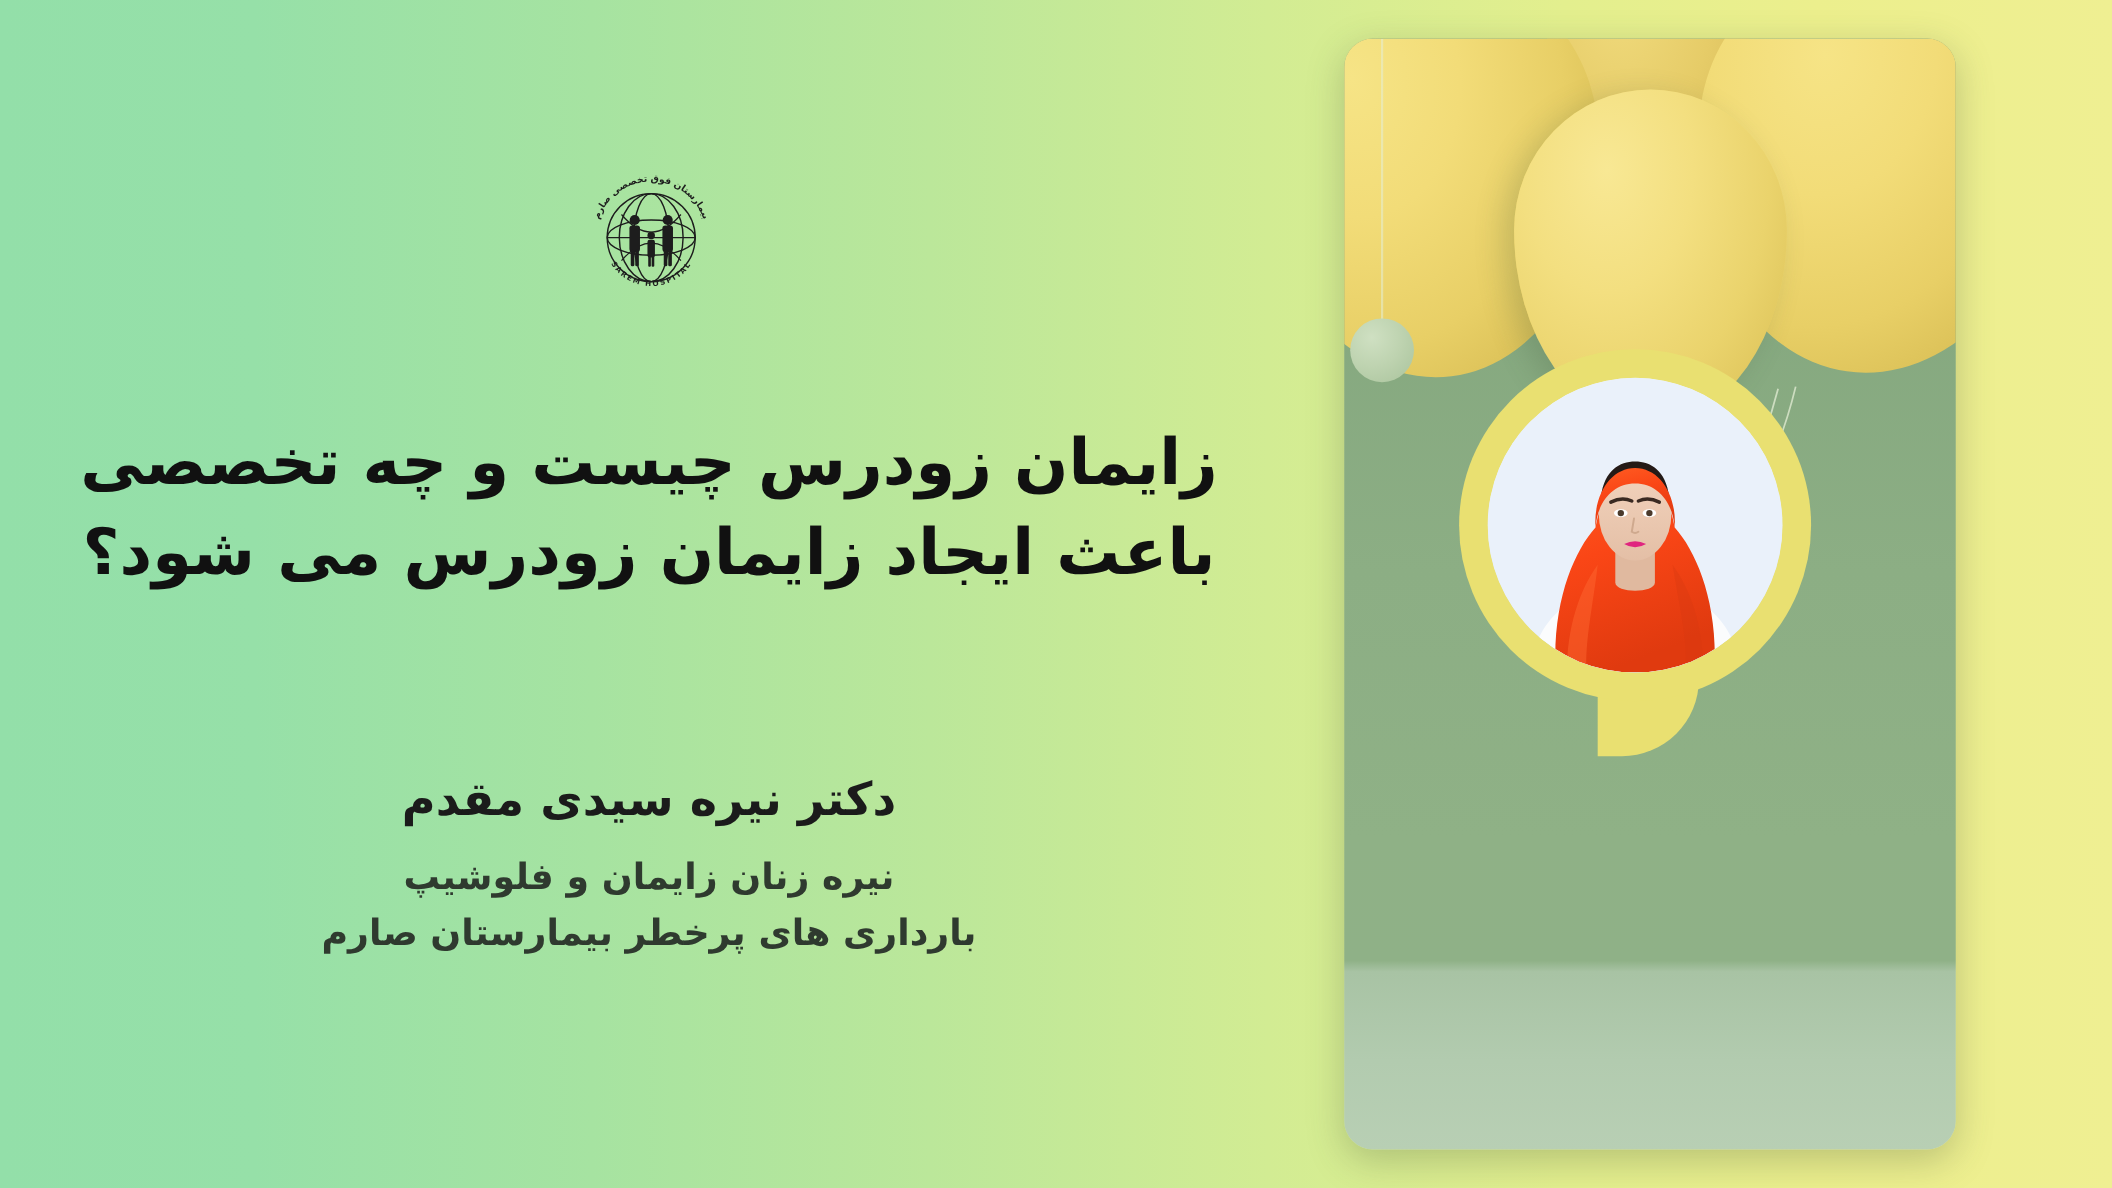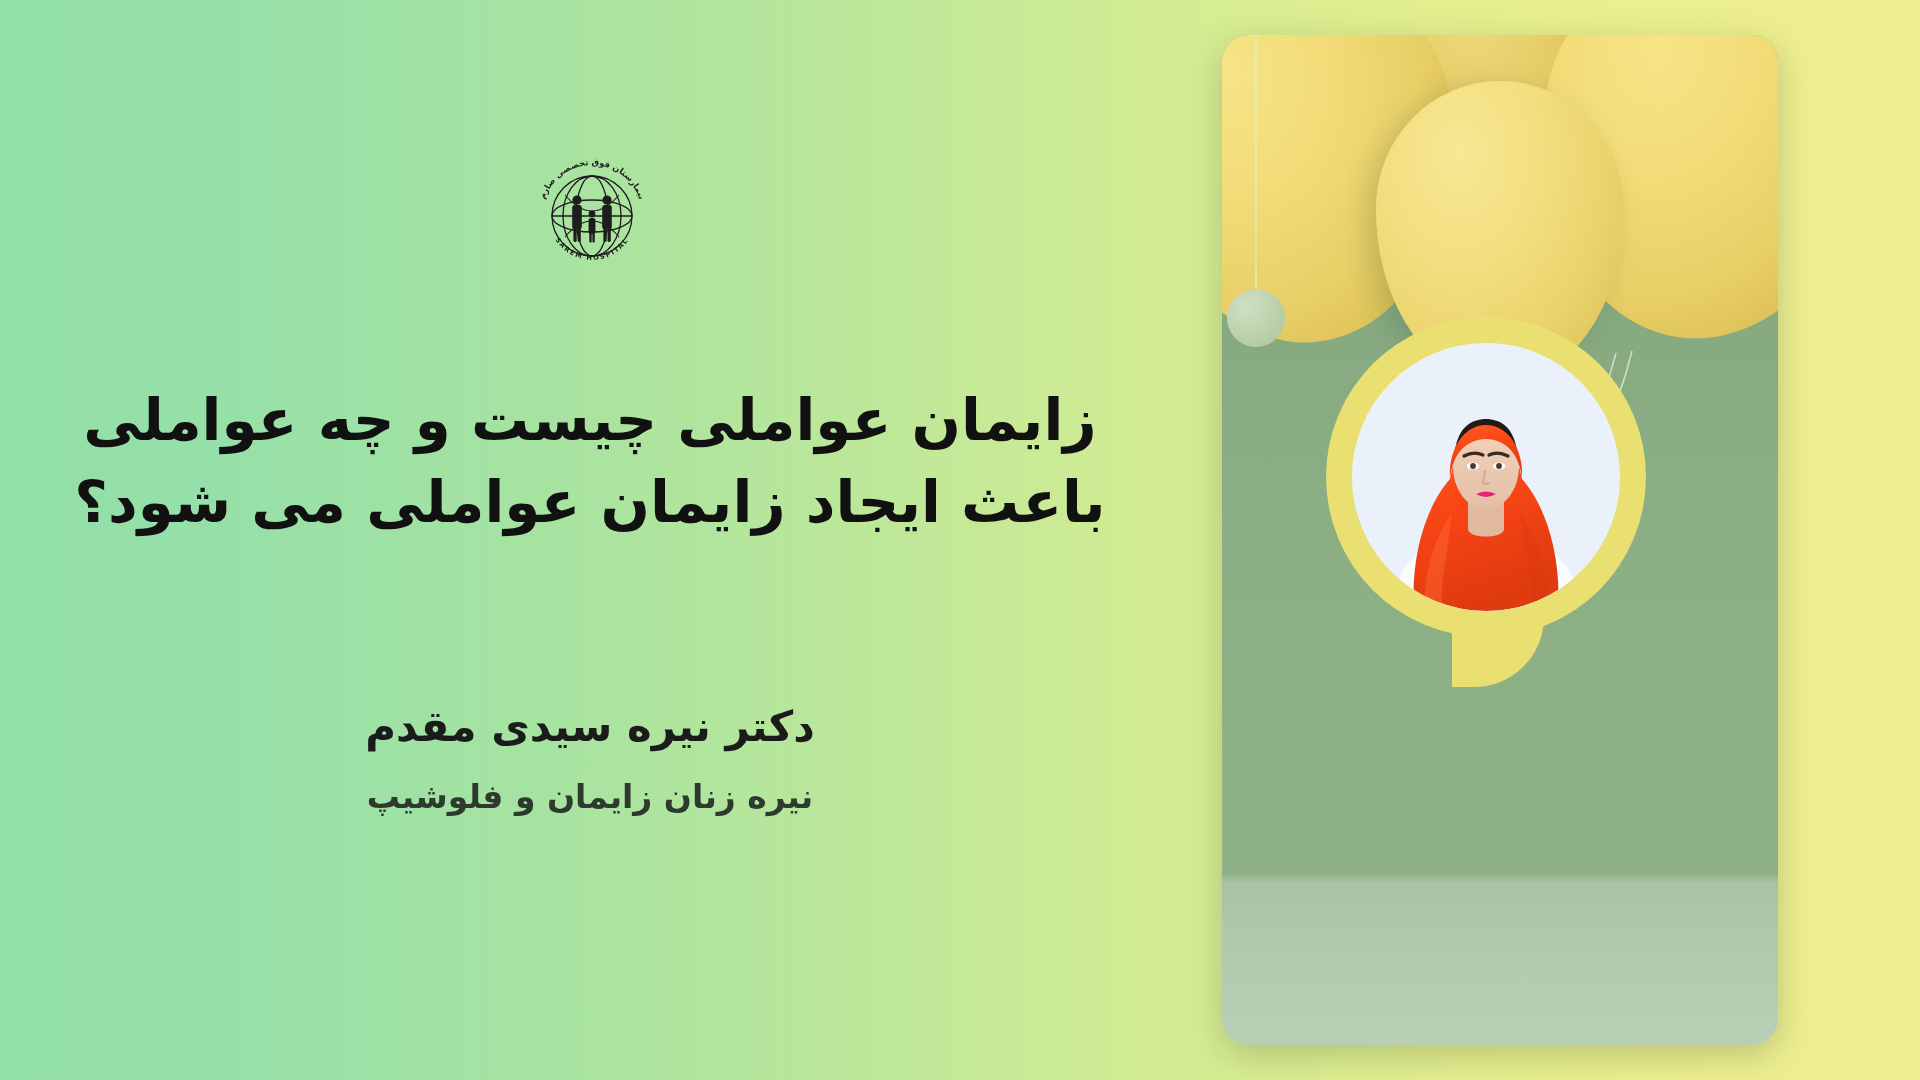--- a/index.html
+++ b/index.html
@@ -244,28 +244,29 @@
         <text font-size="8.4" font-weight="700" fill="#1d1d1d" font-family="'DejaVu Sans','Liberation Sans',sans-serif" letter-spacing="0.3">
           <textPath href="#arcTop" startOffset="50%" text-anchor="middle">بیمارستان فوق تخصصی صارم</textPath>
         </text>
         <text font-size="6.6" font-weight="700" fill="#1d1d1d" font-family="'DejaVu Sans','Liberation Sans',sans-serif" letter-spacing="1.6">
           <textPath href="#arcBot" startOffset="50%" text-anchor="middle">SAREM HOSPITAL</textPath>
         </text>
       </svg>
     </div>
 
     <h1 id="headline">
-      <span class="hl-line">زایمان عواملی چیست و چه عواملی</span>
-      <span class="hl-line">باعث ایجاد زایمان عواملی می شود؟</span>
+      <span class="hl-line">زایمان زودرس چیست و چه تخصصی</span>
+      <span class="hl-line">باعث ایجاد زایمان زودرس می شود؟</span>
     </h1>
 
     <div id="speaker">
       <span id="speaker-name">دکتر نیره سیدی مقدم</span>
       <span id="speaker-credentials">
         <span class="cred-line">نیره زنان زایمان و فلوشیپ</span>
+        <span class="cred-line">بارداری های پرخطر بیمارستان صارم</span>
       </span>
     </div>
 
   </div>
 
   <div id="visual-panel">
     <div class="panel-clip">
 
       <div id="strings">
         <svg viewBox="0 0 556 1010" xmlns="http://www.w3.org/2000/svg">

